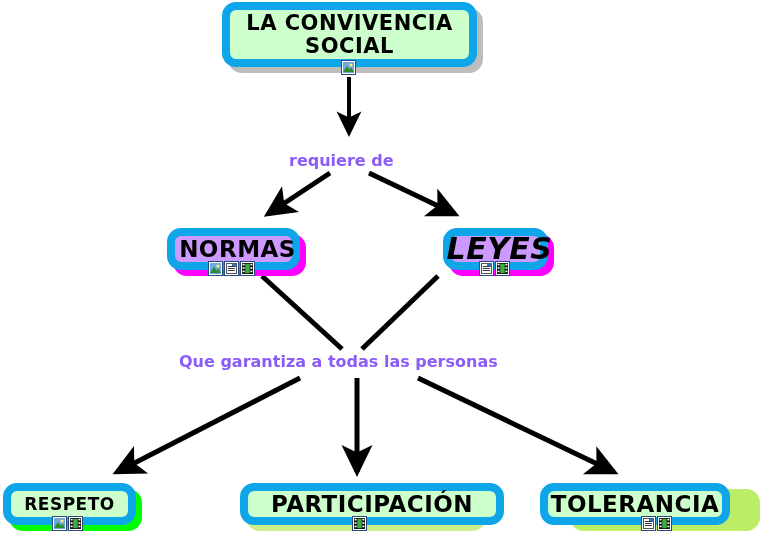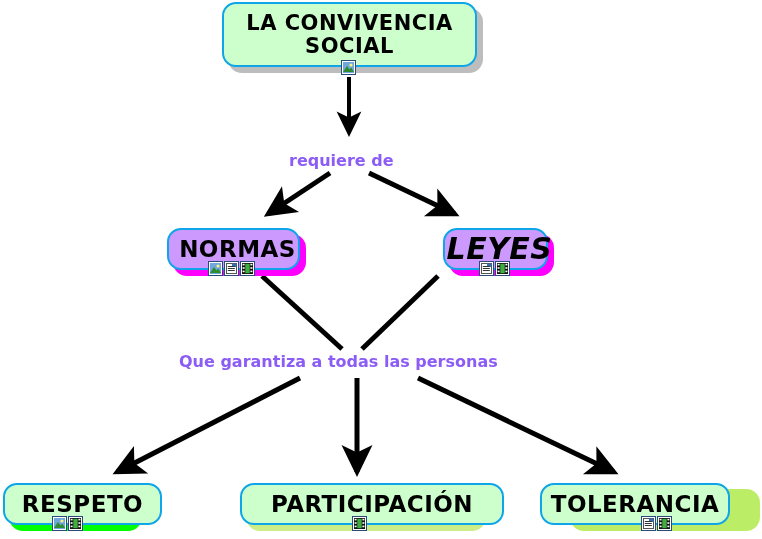--- a/index.html
+++ b/index.html
@@ -23,21 +23,21 @@
   #edges {
     position: absolute;
     left: 0; top: 0;
     width: 762px;
     height: 539px;
     pointer-events: none;
   }
   .node {
     position: absolute;
     box-sizing: border-box;
-    border: 2px solid #0ea5e9;
+    border: 8px solid #0ea5e9;
     border-radius: 14px;
     display: flex;
     align-items: center;
     justify-content: center;
     text-align: center;
     font-weight: bold;
     color: #000000;
     letter-spacing: 0.5px;
     line-height: 1.08;
   }
@@ -150,21 +150,21 @@
   </div>
 
   <div class="node n-purple" style="left:167px;top:228px;width:133px;height:42px;font-size:23px;z-index:4;">
     <span class="node-label">NORMAS</span>
   </div>
 
   <div class="node n-purple" style="left:443px;top:228px;width:105px;height:42px;font-size:30px;z-index:4;font-style:italic;">
     <span class="node-label">LEYES</span>
   </div>
 
-  <div class="node n-green" style="left:3px;top:483px;width:159px;height:42px;font-size:23px;z-index:4;">
+  <div class="node n-green" style="left:3px;top:483px;width:133px;height:42px;font-size:17px;z-index:4;">
     <span class="node-label">RESPETO</span>
   </div>
 
   <div class="node n-green" style="left:240px;top:483px;width:264px;height:42px;font-size:23px;z-index:4;">
     <span class="node-label">PARTICIPACIÓN</span>
   </div>
 
   <div class="node n-green" style="left:540px;top:483px;width:190px;height:42px;font-size:23px;z-index:4;text-align:center;">
     <span class="node-label">TOLERANCIA</span>
   </div>

